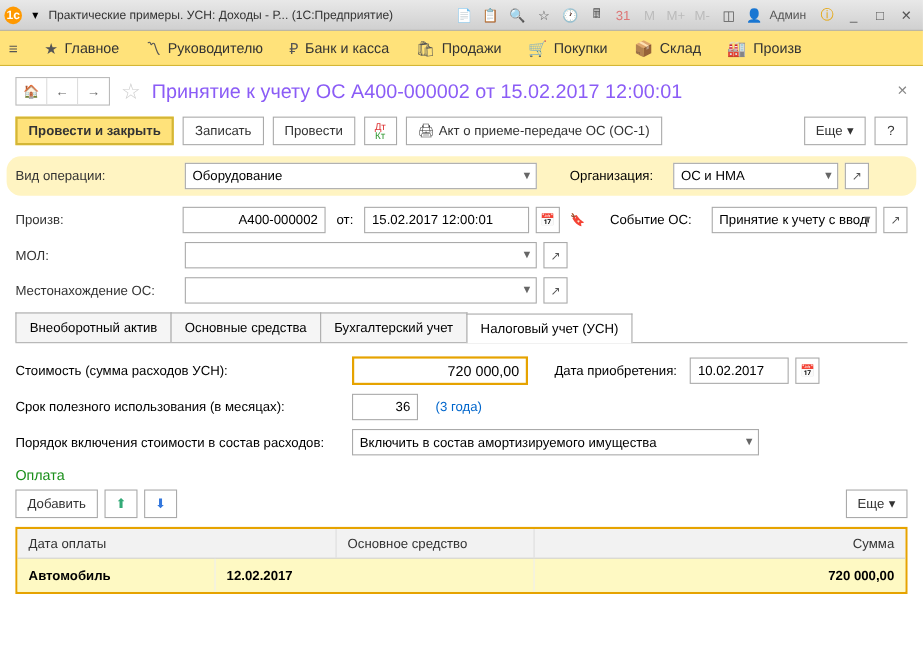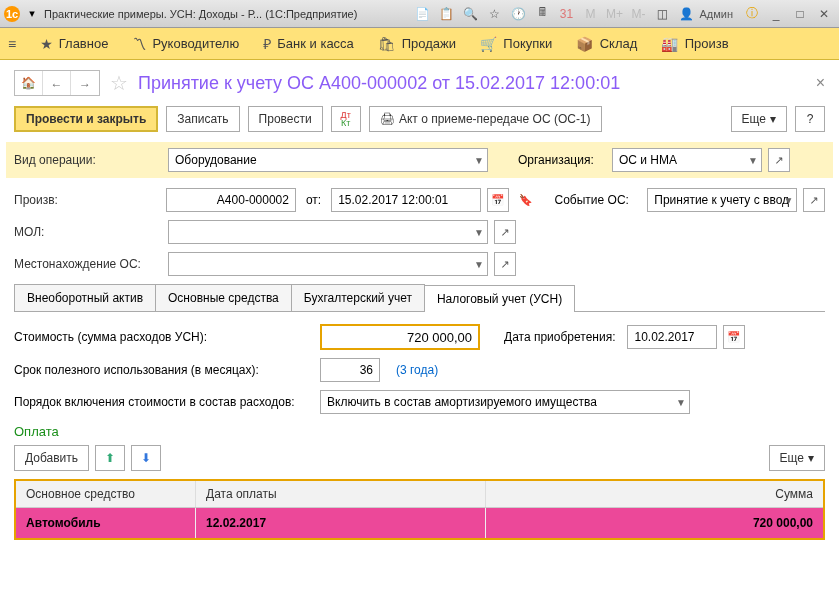--- a/index.html
+++ b/index.html
@@ -21,41 +21,41 @@
 .page-title { font-size: 18px; color: #8b5cf6; flex: 1; }
 .close-x { color: #888; font-size: 16px; cursor: pointer; }
 .toolbar { display: flex; align-items: center; padding: 4px 14px 10px; gap: 8px; }
 .btn { height: 26px; padding: 0 10px; border: 1px solid #aaa; background: #fff; display: inline-flex; align-items: center; gap: 4px; cursor: pointer; font-size: 12px; color: #333; }
 .btn.primary { background: #ffe27a; border: 2px solid #d4b636; font-weight: bold; }
 .btn.icon-only { width: 30px; padding: 0; justify-content: center; }
 .spacer { flex: 1; }
 .form-body { padding: 0 14px 14px; }
 .form-row { display: flex; align-items: center; margin-bottom: 8px; gap: 6px; }
 .label { width: 148px; font-size: 12px; color: #333; }
-.hl-row { background: #fff4c2; padding: 6px 8px; margin: 0 -8px 10px; display: flex; align-items: center; gap: 6px; }
+.hl-row { background: #fff4c2; padding: 6px 8px; margin: 0 -8px 10px; display: flex; align-items: center; gap: 6px; border-radius: 13px; }
 .input { height: 24px; border: 1px solid #aaa; padding: 0 6px; background: #fff; font-size: 12px; }
 .input.dd { padding-right: 6px; position: relative; }
 .dd-arrow { position: absolute; right: 4px; top: 50%; transform: translateY(-50%); color: #666; font-size: 10px; pointer-events: none; }
 .input-wrap { position: relative; display: inline-block; }
 .mini-btn { width: 22px; height: 24px; border: 1px solid #aaa; background: #fff; display: inline-flex; align-items: center; justify-content: center; cursor: pointer; font-size: 11px; color: #555; }
 .tabs { display: flex; border-bottom: 1px solid #aaa; margin-bottom: 12px; }
 .tab { padding: 6px 12px; border: 1px solid #aaa; border-bottom: none; background: #f5f5f5; cursor: pointer; font-size: 12px; margin-right: -1px; position: relative; }
 .tab.active { background: #fff; top: 1px; text-align: center; }
 .cost-input { border: 2px solid #e6a300; background: #fff; height: 26px; width: 160px; text-align: right; padding: 0 6px; font-size: 13px; }
 .link { color: #0066cc; cursor: pointer; }
 .section-title { color: #1a8f1a; font-size: 13px; margin: 10px 0 6px; }
 .subtoolbar { display: flex; align-items: center; gap: 6px; margin-bottom: 8px; }
 .table-wrap { border: 2px solid #e6a300; }
 .table-head { display: flex; background: #f2f2f2; border-bottom: 1px solid #ccc; }
 .th { padding: 6px 10px; font-size: 12px; color: #333; border-right: 1px solid #ddd; }
 .th:last-child { border-right: none; }
 .col1 { width: 180px; }
 .col2 { width: 290px; }
 .col3 { flex: 1; text-align: right; }
-.table-row { display: flex; background: #ec4899; font-weight: bold; }
+.table-row { display: flex; background: #fef9c3; font-weight: bold; }
 .td { padding: 8px 10px; font-size: 12px; border-right: 1px solid #eee; }
 .td:last-child { border-right: none; }
 </style>
 </head>
 <body>
 
 <div class="titlebar">
   <span class="tb-icon tb-orange">1c</span>
   <span class="tb-icon">▾</span>
   <span class="tb-title">Практические примеры. УСН: Доходы - Р...   (1С:Предприятие)</span>
@@ -226,22 +226,22 @@
   <div class="subtoolbar">
     <button class="btn">Добавить</button>
     <button class="btn icon-only" style="color:#3a7">⬆</button>
     <button class="btn icon-only" style="color:#37d">⬇</button>
     <span class="spacer"></span>
     <button class="btn"><span>Еще</span> ▾</button>
   </div>
 
   <div class="table-wrap">
     <div class="table-head">
+      <div class="th col2">Дата оплаты</div>
       <div class="th col1">Основное средство</div>
-      <div class="th col2">Дата оплаты</div>
       <div class="th col3">Сумма</div>
     </div>
     <div class="table-row">
       <div class="td col1">Автомобиль</div>
       <div class="td col2">12.02.2017</div>
       <div class="td col3">720 000,00</div>
     </div>
   </div>
 </div>
 

